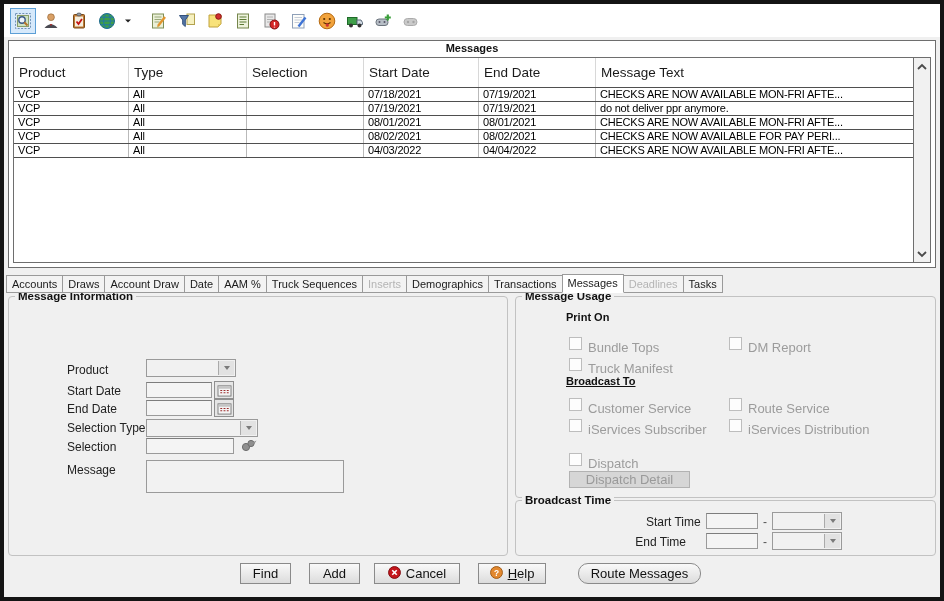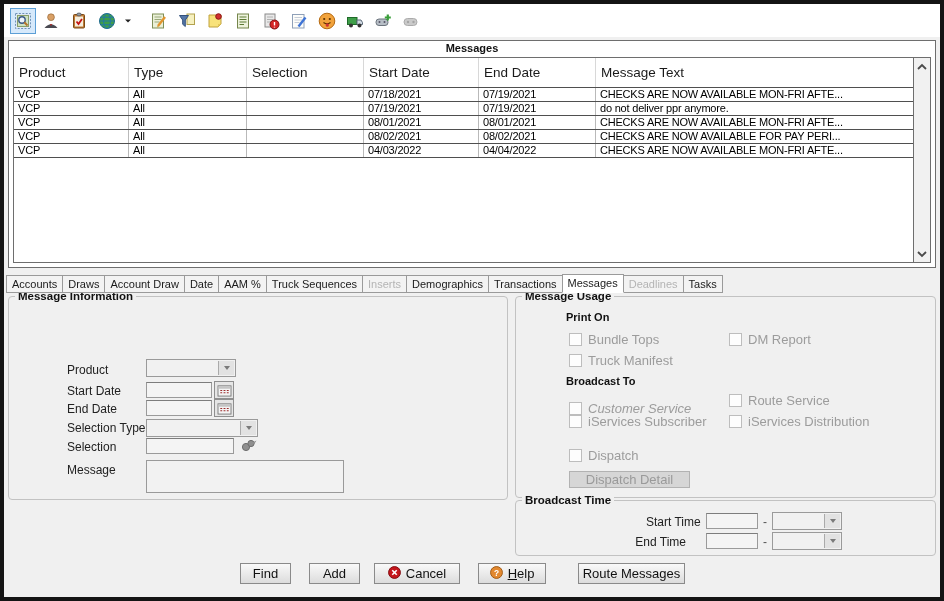--- a/index.html
+++ b/index.html
@@ -38,21 +38,21 @@
   .tab:first-child { border-left:1px solid #9a9a9a; }
   .tab.active { background:#fff; border-bottom:1px solid #fff; height:19px; position:relative; z-index:3;
                 border-left:1px solid #9a9a9a; margin-left:-1px; }
   .tab.disabled { color:#b4b4b4; }
   
   .gbox { position:absolute; border:1px solid #c2c2c2; border-radius:4px; background:#f0f0f0; }
   .gtitle { position:absolute; top:-7px; left:6px; background:#f0f0f0; padding:0 3px;
             font-size:11.5px; font-weight:bold; color:#111; white-space:nowrap; }
   .lbl { position:absolute; font-size:12px; color:#222; white-space:nowrap; }
   .slbl { position:absolute; font-size:11px; font-weight:bold; color:#111; white-space:nowrap; }
-  .dislbl { font-size:13px; color:#9c9c9c; white-space:nowrap; }
+  .dislbl { font-size:13px; color:#9c9c9c; white-space:nowrap;margin-top:8px; }
   .tb { position:absolute; background:#f4f4f4; border:1px solid #9a9a9a; border-top-color:#7d7d7d; }
   .ta { position:absolute; background:#f2f2f2; border:1px solid #9a9a9a; }
   .dd { position:absolute; background:#f1f1f1; border:1px solid #9a9a9a; }
   .ddbtn { position:absolute; right:1px; top:1px; bottom:1px; width:16px; background:#e2e2e2;
            border-left:1px solid #aaa; display:flex; align-items:center; justify-content:center; }
   .arrow-dn { width:0; height:0; border-left:3.5px solid transparent; border-right:3.5px solid transparent;
               border-top:4px solid #7a7a7a; }
   .sqbtn { position:absolute; width:20px; background:#e6e6e6; border:1px solid #8f8f8f;
            display:flex; align-items:center; justify-content:center; }
   .cbrow { position:absolute; display:flex; align-items:center; gap:6px; }
@@ -260,21 +260,21 @@
     <div class="tab">AAM %</div>
     <div class="tab">Truck Sequences</div>
     <div class="tab disabled">Inserts</div>
     <div class="tab">Demographics</div>
     <div class="tab">Transactions</div>
     <div class="tab active">Messages</div>
     <div class="tab disabled">Deadlines</div>
     <div class="tab">Tasks</div>
   </div>
 
-  <div class="gbox" style="left:4px; top:292px; width:500px; height:204px;">
+  <div class="gbox" style="left:4px; top:292px; width:500px; height:260px;">
     <div class="gtitle">Message Information</div>
 
     <div class="lbl" style="left:58px; top:66px;">Product</div>
     <div class="dd" style="left:137px; top:62px; width:90px; height:18px;">
       <span class="ddbtn">
           <span class="arrow-dn"></span>
         </span>
     </div>
 
     <div class="lbl" style="left:58px; top:87px;">Start Date</div>
@@ -329,23 +329,23 @@
     </div>
     <div class="cbrow" style="left:213px; top:35px;">
       <span class="cb"></span>
       <span class="dislbl">DM Report</span>
     </div>
     <div class="cbrow" style="left:53px; top:56px;">
       <span class="cb"></span>
       <span class="dislbl">Truck Manifest</span>
     </div>
 
-    <div class="slbl" style="left:50px; top:78px;">Broadcast To</div>
-
-    <div class="cbrow" style="left:53px; top:104px;font-style:italic;">
+    <div class="slbl" style="left:50px; top:78px;text-decoration:underline;">Broadcast To</div>
+
+    <div class="cbrow" style="left:53px; top:96px;">
       <span class="cb"></span>
       <span class="dislbl">Customer Service</span>
     </div>
     <div class="cbrow" style="left:213px; top:96px;">
       <span class="cb"></span>
       <span class="dislbl">Route Service</span>
     </div>
     <div class="cbrow" style="left:53px; top:117px;">
       <span class="cb"></span>
       <span class="dislbl">iServices Subscriber</span>
@@ -401,17 +401,17 @@
   </div>
   <div class="btn" style="left:474px; width:68px;">
     <span>
       <svg width="13" height="13" viewBox="0 0 14 14">
           <circle cx="7" cy="7" r="6.4" fill="#e2882f" stroke="#9c5612"></circle>
           <text x="7" y="10.3" text-anchor="middle" font-size="9" font-family="'Liberation Sans',sans-serif" font-weight="bold" fill="#fff">?</text>
         </svg>
     </span>
     <span><span class="u">H</span><span>elp</span></span>
   </div>
-  <div class="btn" style="left:574px; width:107px;">
+  <div class="btn" style="left:574px; width:123px;border-radius:10px;">
     <span>Route Messages</span>
   </div>
 
 </div>
 
 </body></html>

